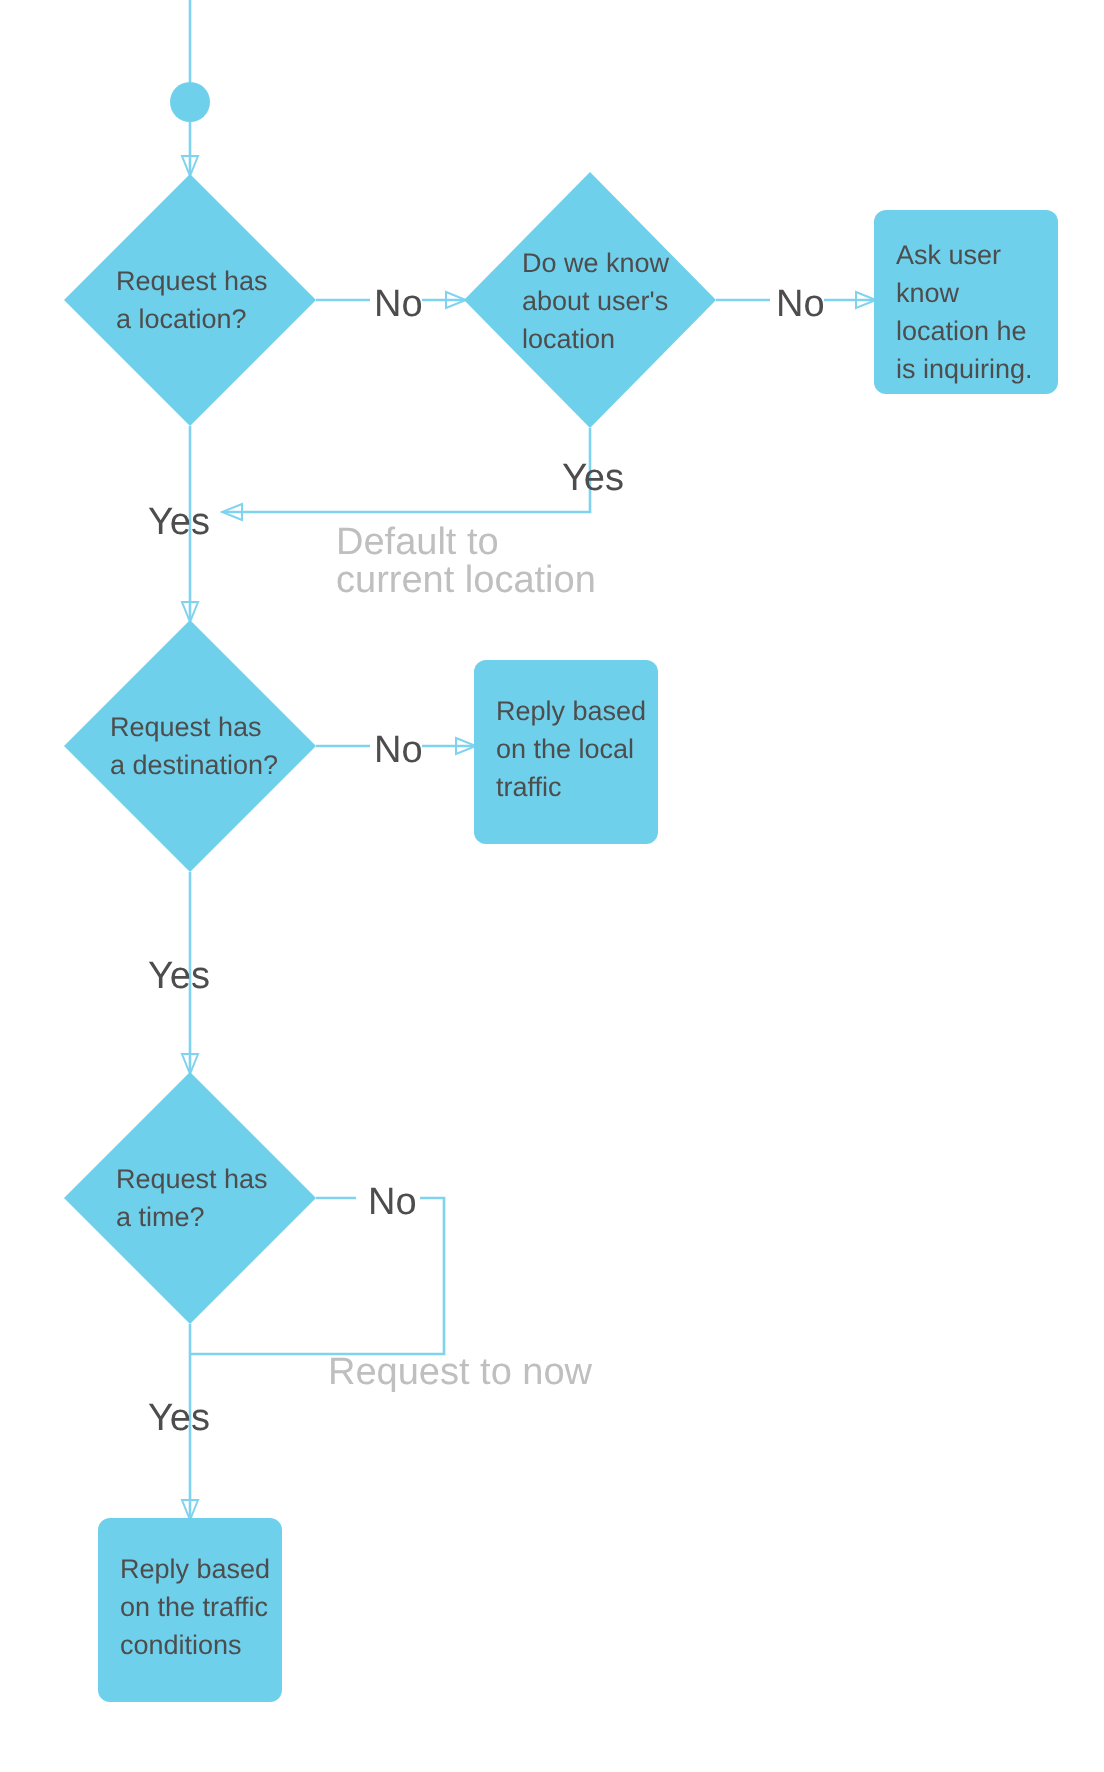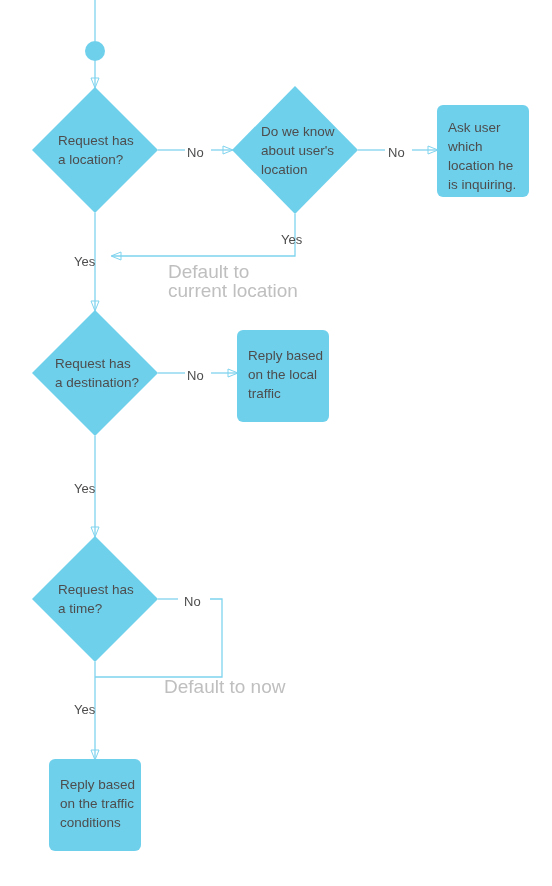--- a/index.html
+++ b/index.html
@@ -26,21 +26,21 @@
     color: #4d4d4d;
     font-size: 13.5px;
     line-height: 19px;
     font-family: "Liberation Sans", sans-serif;
     white-space: pre-line;
     pointer-events: none;
   }
   .edge-label {
     position: absolute;
     color: #4d4d4d;
-    font-size: 13px;
+    font-size: 19px;
     line-height: 19px;
     font-family: "Liberation Sans", sans-serif;
     white-space: pre-line;
   }
   .edge-note {
     position: absolute;
     color: #bfbfbf;
     font-size: 19px;
     line-height: 19px;
     font-family: "Liberation Sans", sans-serif;
@@ -135,21 +135,21 @@
 </svg>
 
 <div class="node-label" style="left:58px; top:131px; width:84px;">Request has
 a location?</div>
 
 <div class="node-label" style="left:261px; top:122px; width:90px;">Do we know
 about user's
 location</div>
 
 <div class="node-label" style="left:448px; top:118px; width:78px;">Ask user
-which
+know
 location he
 is inquiring.</div>
 
 <div class="node-label" style="left:55px; top:354px; width:92px;">Request has
 a destination?</div>
 
 <div class="node-label" style="left:248px; top:346px; width:80px;">Reply based
 on the local
 traffic</div>
 
@@ -172,13 +172,13 @@
 
 <div class="edge-label" style="left:74px; top:479px;">Yes</div>
 
 <div class="edge-label" style="left:184px; top:592px;">No</div>
 
 <div class="edge-label" style="left:74px; top:700px;">Yes</div>
 
 <div class="edge-note" style="left:168px; top:262px; width:150px;">Default to
 current location</div>
 
-<div class="edge-note" style="left:164px; top:677px; width:150px;">Default to now</div>
+<div class="edge-note" style="left:164px; top:677px; width:150px;">Request to now</div>
 
 </body></html>

